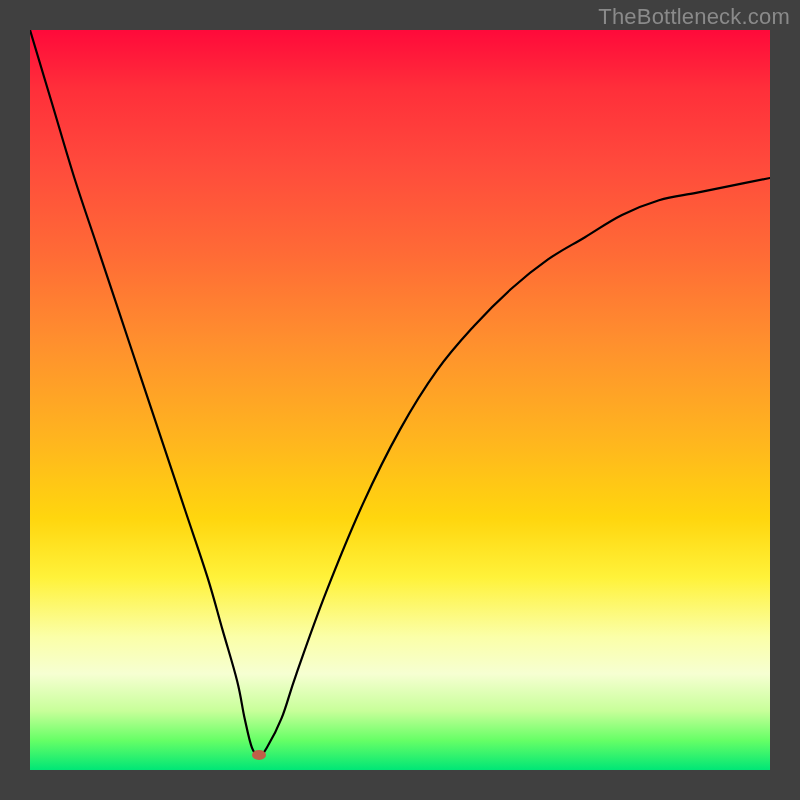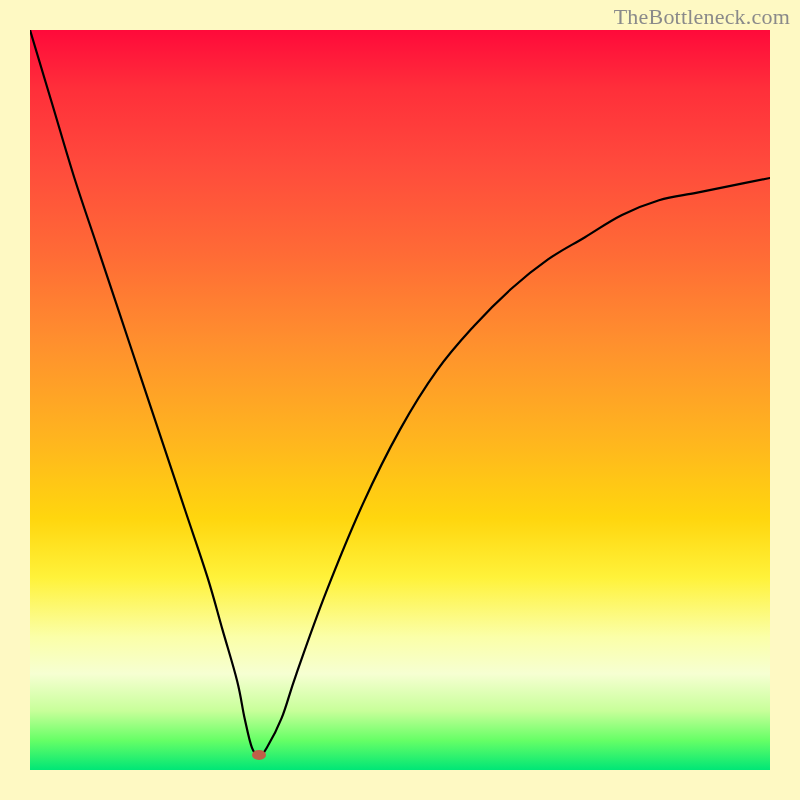--- a/index.html
+++ b/index.html
@@ -10,22 +10,21 @@
     background: #000;
     overflow: hidden;
     font-family: Arial, Helvetica, sans-serif;
   }
   .frame {
     position: absolute;
     top: 0;
     left: 0;
     width: 800px;
     height: 800px;
-    background: #fef9c3;
-    font-family: Liberation Serif, serif;
+    background: #404040;
   }
   .plot {
     position: absolute;
     top: 30px;
     left: 30px;
     width: 740px;
     height: 740px;
     background: linear-gradient(
       to bottom,
       #ff0a3a 0%,

